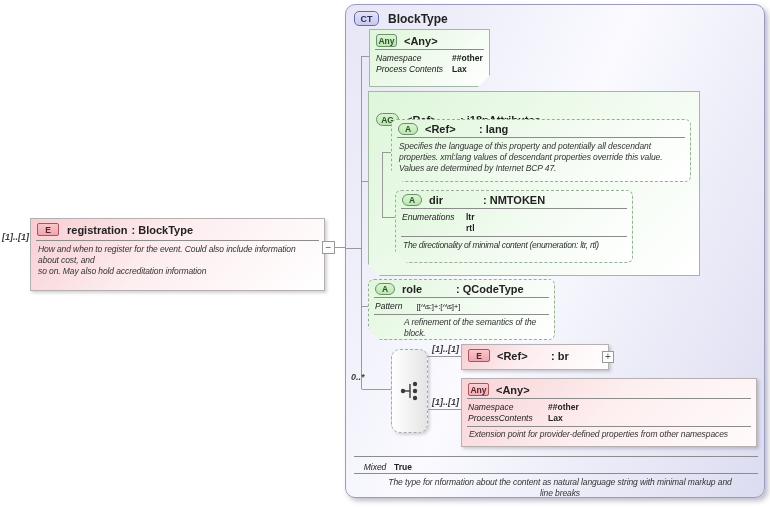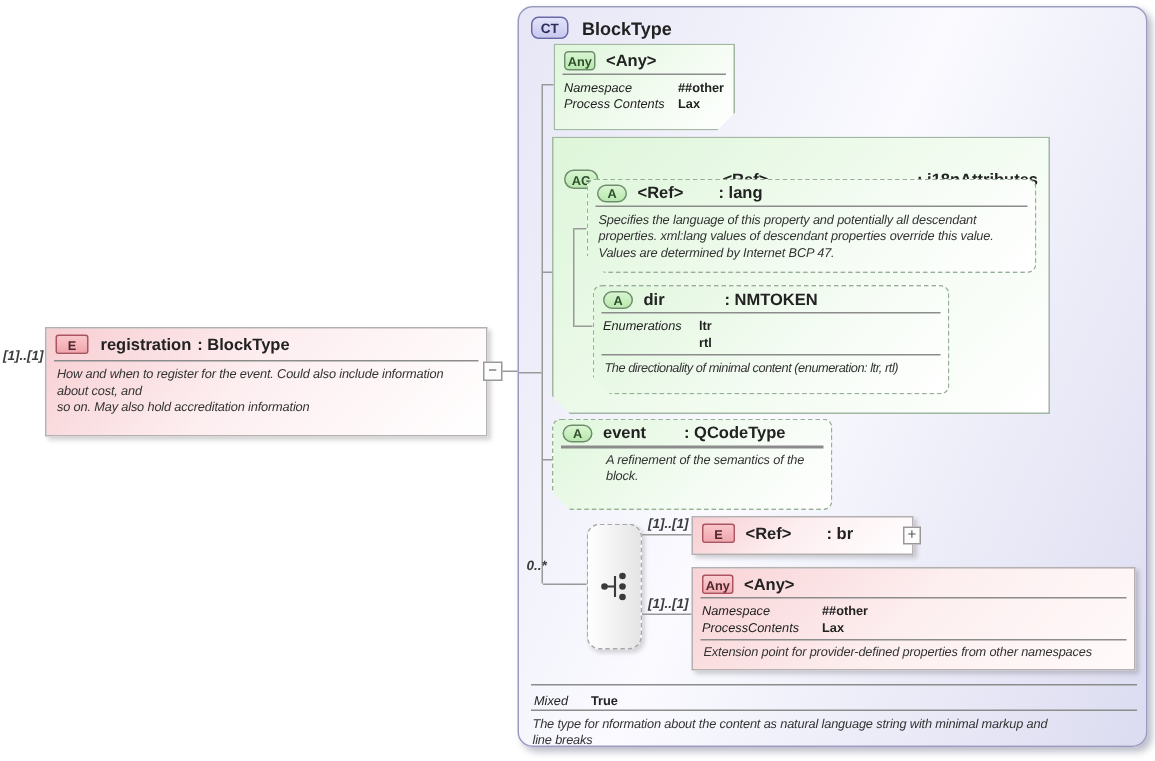--- a/index.html
+++ b/index.html
@@ -1,18 +1,18 @@
 <!DOCTYPE html>
 <html><head>
 <meta charset="utf-8">
 <style>
   html,body{margin:0;padding:0;background:#fff;}
   .canvas{position:relative;width:770px;height:507px;background:#ffffff;overflow:hidden;
           font-family:"Liberation Sans","DejaVu Sans",sans-serif;color:#222;}
-  .abs{position:absolute;}
+  .abs{position:absolute;text-align:center;}
 
   
   .box{position:absolute;border:1px solid #b6b0b0;box-sizing:border-box;
        background:linear-gradient(135deg,#f7cdd1 0%,#fdeef0 45%,#ffffff 100%);
        box-shadow:2px 2px 3px rgba(0,0,0,.18);}
   .greenbox{position:absolute;border:1px solid #a3b8a3;box-sizing:border-box;
        background:linear-gradient(135deg,#def6da 0%,#f0fbee 50%,#ffffff 100%);
        box-shadow:2px 2px 3px rgba(90,110,90,.25);}
   .dashedbox{position:absolute;border:1px dashed #98ae98;border-radius:6px;box-sizing:border-box;
        background:linear-gradient(135deg,#e0f7dc 0%,#f5fcf4 60%,#ffffff 100%);}
@@ -110,21 +110,21 @@
           <span class="pval">##other</span>
         </div>
         <div class="prow">
           <span class="plabel w76">Process Contents</span>
           <span class="pval">Lax</span>
         </div>
       </div>
     </div>
 
     <div class="greenbox fold-bl" style="left:22px;top:86px;width:332px;height:185px;">
-      <div class="hdr" style="padding:21px 7px 3px 7px;justify-content:space-between;">
+      <div class="hdr" style="padding:21px 7px 3px 7px;">
         <span class="badge b-ag">AG</span>
         <span class="nm">&lt;Ref&gt;</span>
         <span class="typ">: i18nAttributes</span>
       </div>
 
       <div class="ln v" style="left:13px;top:60px;height:66px;"></div>
       <div class="ln h" style="left:14px;top:60px;width:8px;"></div>
       <div class="ln h" style="left:14px;top:125px;width:12px;"></div>
 
       <div class="dashedbox fold-bl" style="left:22px;top:27px;width:300px;height:63px;">
@@ -153,24 +153,28 @@
           </div>
         </div>
         <div class="sep"></div>
         <div class="doc nowrap">The directionality of minimal content (enumeration: ltr, rtl)</div>
       </div>
     </div>
 
     <div class="dashedbox fold-bl" style="left:22px;top:274px;width:187px;height:61px;">
       <div class="hdr" style="padding:3px 6px 2px 6px;">
         <span class="badge b-a">A</span>
-        <span class="nm">event</span>
+        <span class="nm">role</span>
         <span class="typ">: QCodeType</span>
       </div>
       <div class="sep"></div>
+      <div class="props" style="display:flex;">
+        <span class="plabel">Pattern</span>
+        <span class="pattern-val">[[^\s:]+:[^\s]+]</span>
+      </div>
       <div class="sep"></div>
       <div class="doc" style="padding-top:2px;margin-left:28px;">A refinement of the semantics of the block.</div>
     </div>
 
     <div class="mult" style="left:5px;top:367px;">0..*</div>
     <div class="choicebox" style="left:45px;top:344px;width:37px;height:84px;">
       <svg class="icon-tree" width="22" height="24" viewBox="0 0 22 24">
         <circle cx="4" cy="12" r="2.2" fill="#3a3a3a"></circle>
         <line x1="5" y1="12" x2="11" y2="12" stroke="#3a3a3a" stroke-width="1.4"></line>
         <line x1="11" y1="5" x2="11" y2="19" stroke="#3a3a3a" stroke-width="1.4"></line>

